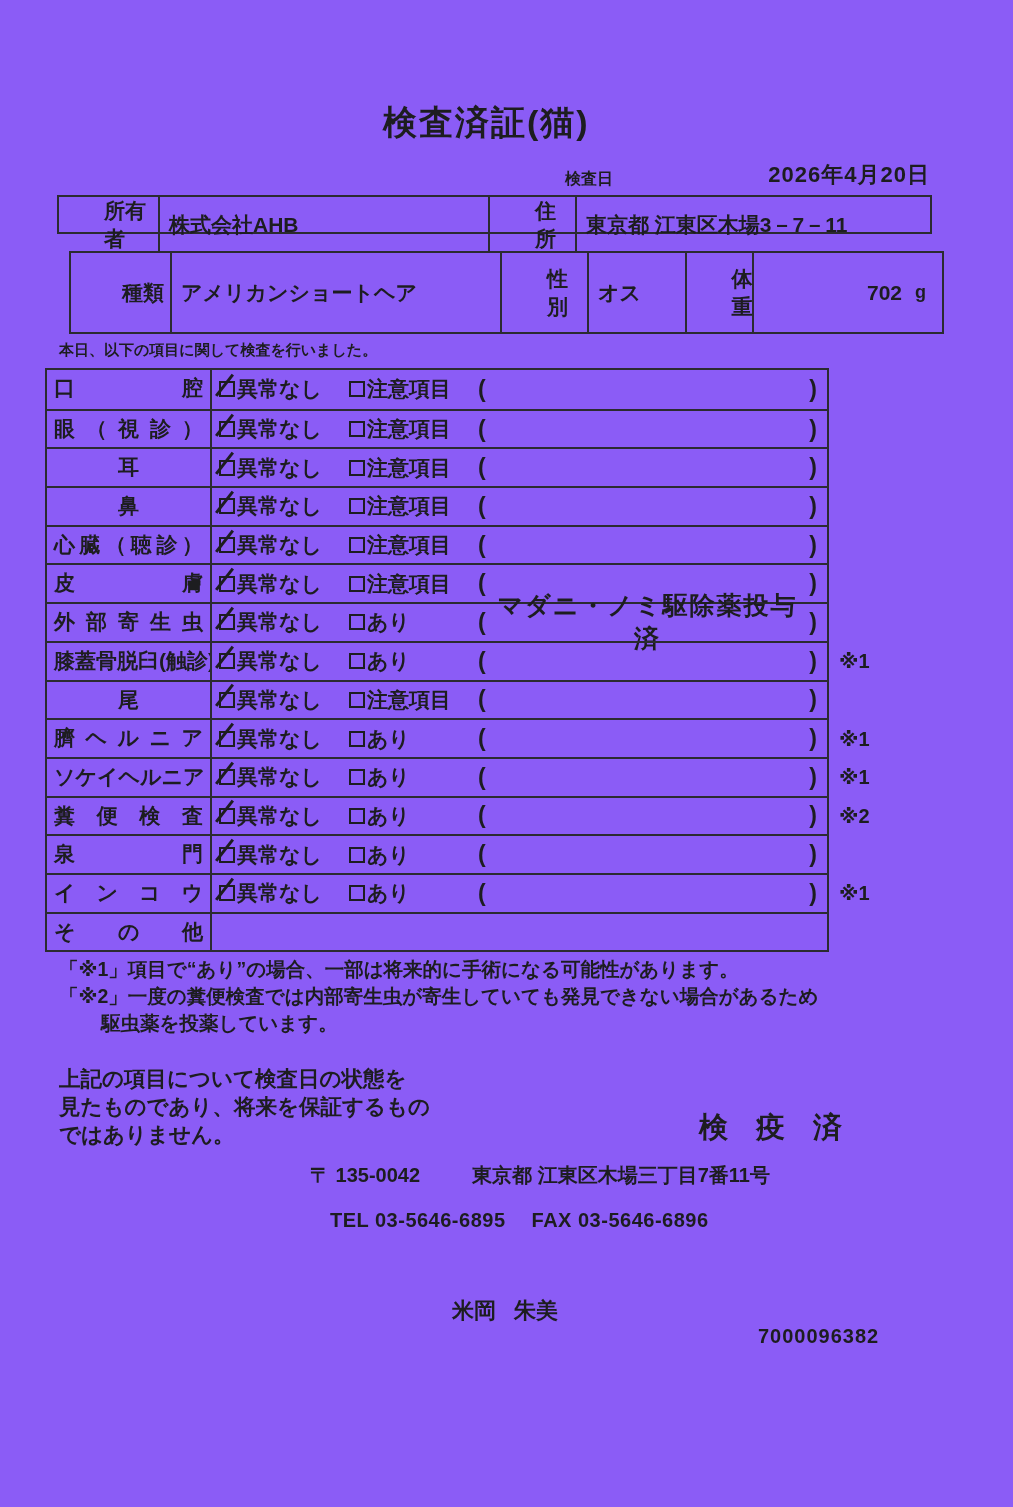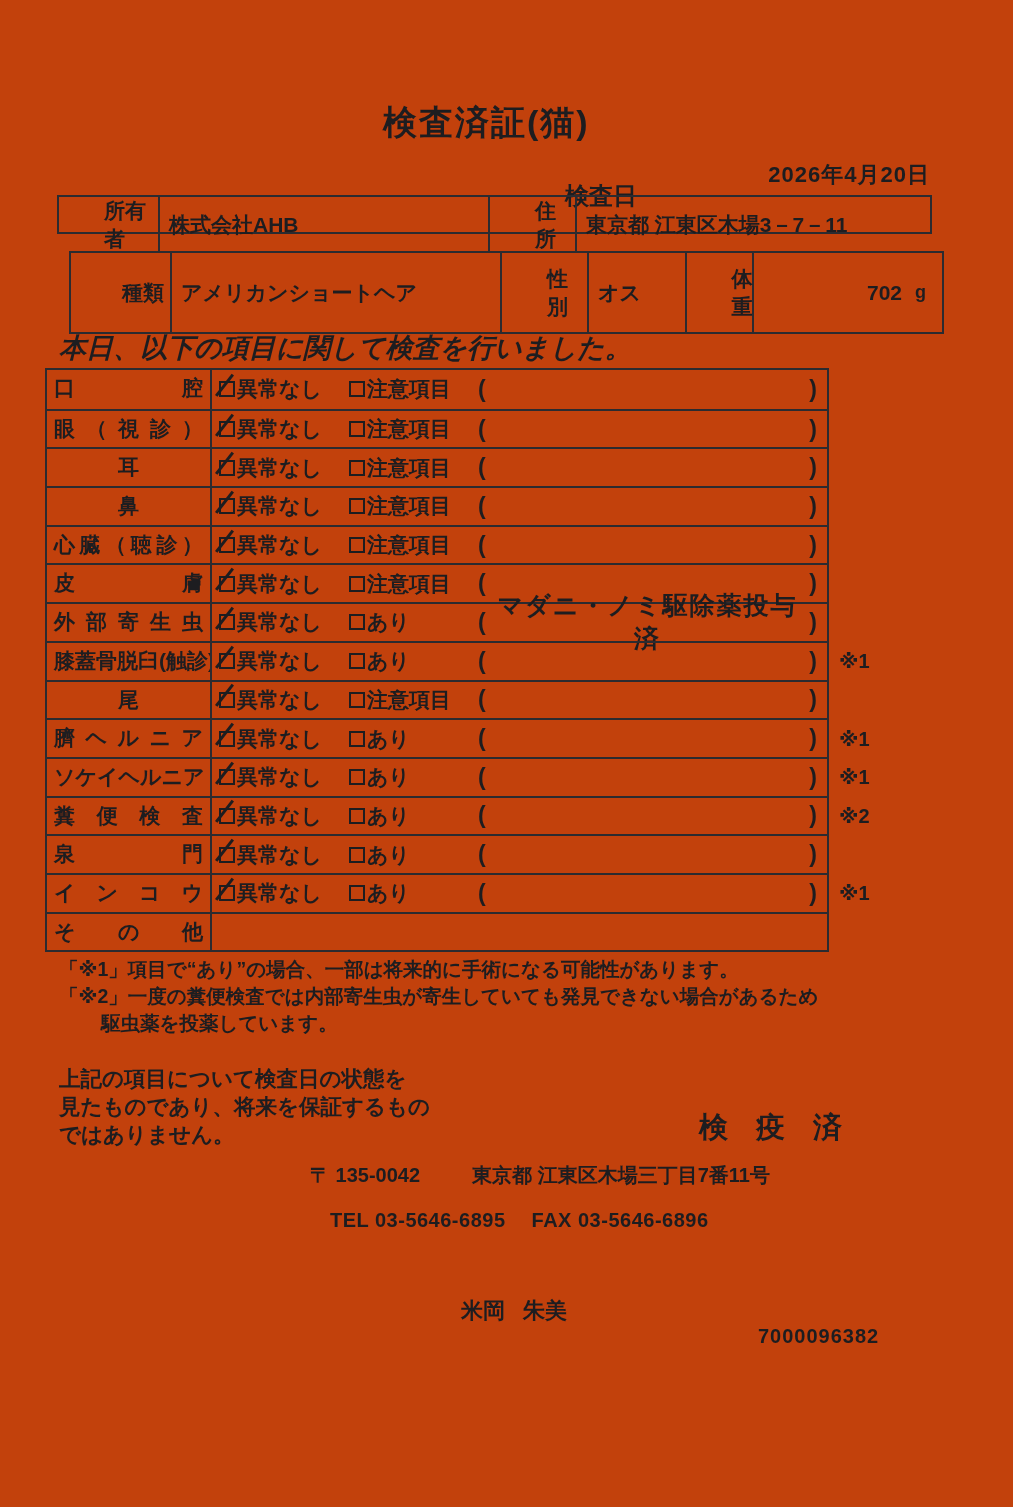--- a/index.html
+++ b/index.html
@@ -1,29 +1,29 @@
 <!DOCTYPE html>
 <html><head>
 <meta charset="utf-8">
 <style>
   * { margin:0; padding:0; box-sizing:border-box; }
   html,body { background:#e8e8e6; }
   .paper {
     position:relative;
     width:1013px; height:1507px;
-    background:#c2410c;
+    background:#8b5cf6;
     font-family:"Liberation Sans","DejaVu Sans",sans-serif;
     color:#1d1d20;
     overflow:hidden;
   }
   .abs { position:absolute; }
 
   
   .doc-title { top:100px; left:383px; font-size:34px; font-weight:700; letter-spacing:2px; }
-  .insp-date-label { top:180px; left:565px; font-size:24px; font-weight:600; }
+  .insp-date-label { top:169px; left:565px; font-size:16px; font-weight:600; }
   .insp-date-value { top:160px; right:83px; font-size:22px; font-weight:600; letter-spacing:1px; }
 
   
   .tbl { border:2px solid #2b2b30; display:flex; flex-direction:column; }
   .tbl-row { display:flex; flex:1; }
   .tbl-row + .tbl-row { border-top:2px solid #2b2b30; }
   .cell { display:flex; align-items:center; font-size:21px; font-weight:600; }
   .cell.lbl { justify-content:center;padding-left:45px; }
   .cell.val { padding-left:9px; }
   .bR { border-right:2px solid #2b2b30; }
@@ -34,21 +34,21 @@
   .w-value { width:330px; }
   .w-label2 { width:87px; }
   .w-sex { width:98px; }
   .w-wlabel { width:67px; }
   .cell.weight { flex:1; justify-content:flex-end; padding-right:16px; gap:13px; }
   .weight-unit { font-size:18px; }
   .cell.flex1 { flex:1;border-radius:8px; }
   .no-value { font-size:23px; letter-spacing:1px; }
 
   
-  .intro-line { top:330px; left:59px; font-size:27px; font-weight:600;font-style:italic; }
+  .intro-line { top:341px; left:59px; font-size:15px; font-weight:600; }
   .check-tbl { top:368px; left:45px; width:784px; border:2px solid #2b2b30; }
   .c-row { position:relative; height:38.7px; display:flex; }
   .c-row + .c-row { border-top:2px solid #2b2b30; }
   .item-cell {
     width:165px; border-right:2px solid #2b2b30;
     padding:0 7px; font-size:21px; font-weight:600; line-height:35px;
     text-align:justify; text-align-last:justify; text-justify:inter-character;
     overflow:hidden; white-space:nowrap;
   }
   .item-cell.center { text-align:center; text-align-last:center; }
@@ -73,21 +73,21 @@
   .footnotes { top:956px; left:59px; font-size:19.5px; font-weight:600; line-height:27px; }
   .footnotes .indent { padding-left:42px; }
   .disclaimer { top:1065px; left:59px; font-size:21.5px; font-weight:600; line-height:28px; }
   .stamp { top:1108px; left:699px; font-size:29px; font-weight:700; letter-spacing:10px; }
 
   
   .postal-line { top:1162px; left:310px; font-size:20px; font-weight:600; display:flex; }
   .postal-line .addr { margin-left:52px; }
   .tel-line { top:1209px; left:330px; font-size:20px; font-weight:600; display:flex; gap:26px; letter-spacing:0.5px; }
   .clinic-name { top:1260px; left:318px; font-size:26px; font-weight:700; letter-spacing:2px; }
-  .vet-name { top:1296px; left:452px; font-size:22px; font-weight:600; word-spacing:12px;margin-left:9px; }
+  .vet-name { top:1296px; left:452px; font-size:22px; font-weight:600; word-spacing:12px; }
   .serial { top:1325px; left:758px; font-size:20px; font-weight:600; letter-spacing:1px; }
 </style>
 </head>
 <body>
 
 <div class="paper">
 
   <div class="abs doc-title">検査済証(猫)</div>
   <div class="abs insp-date-label">検査日</div>
   <div class="abs insp-date-value">2026年4月20日</div>

